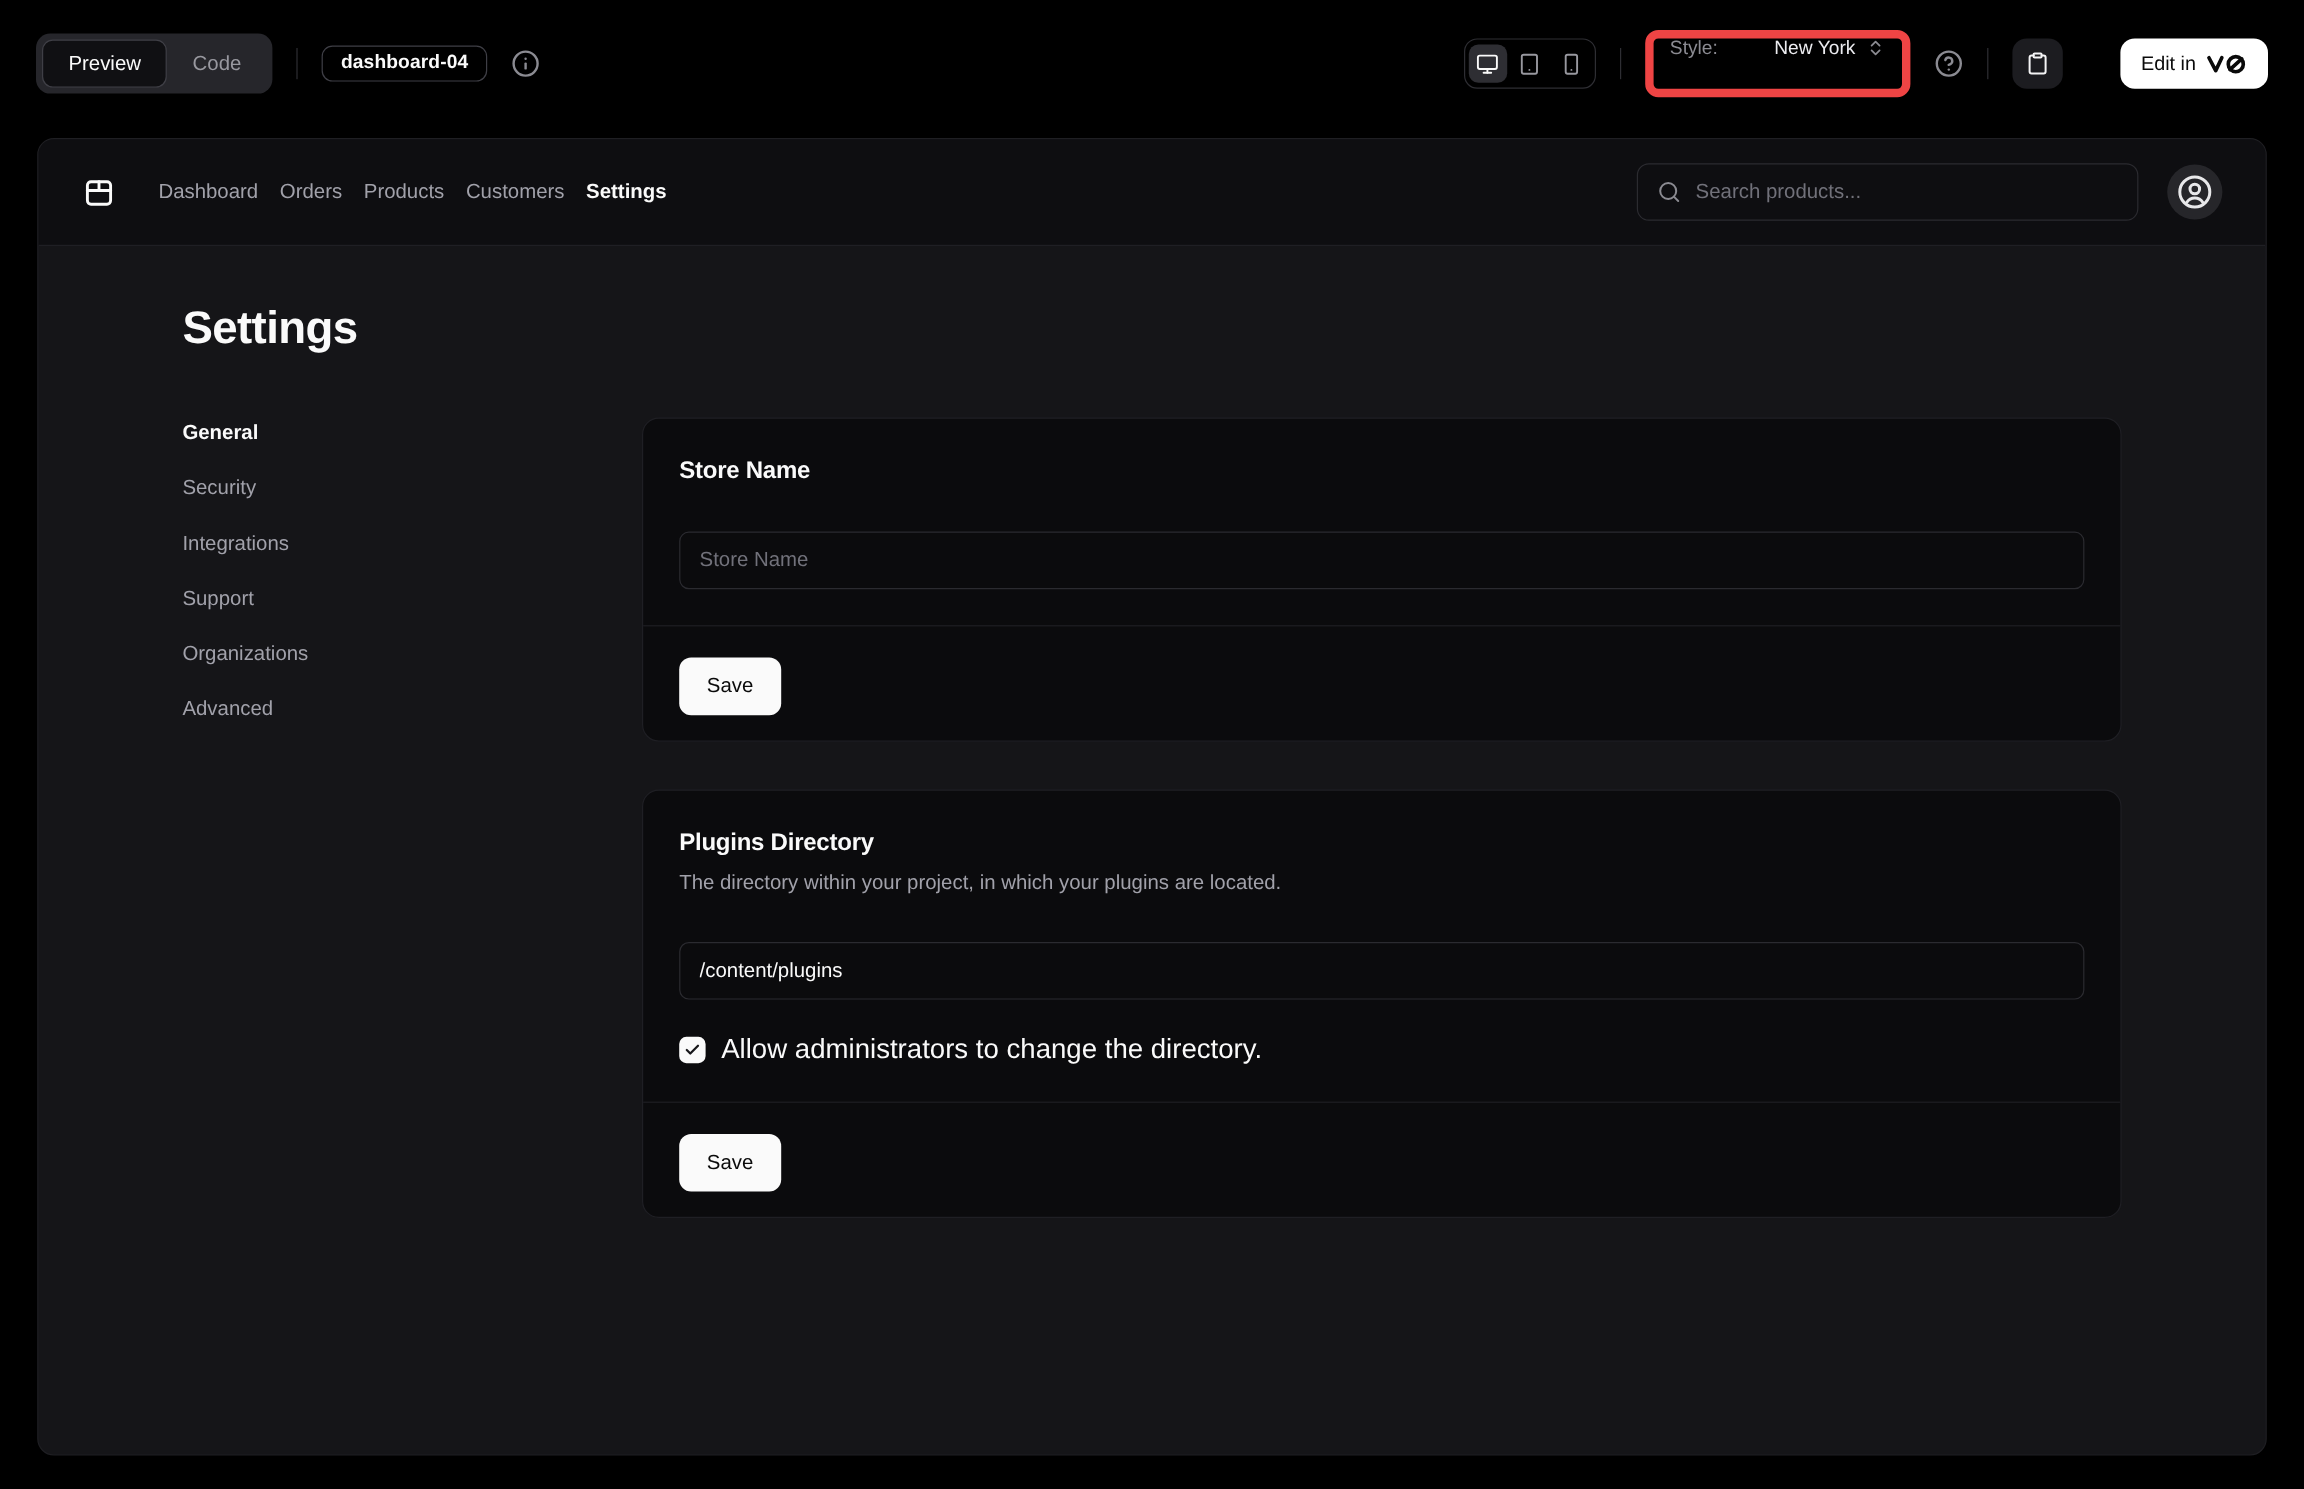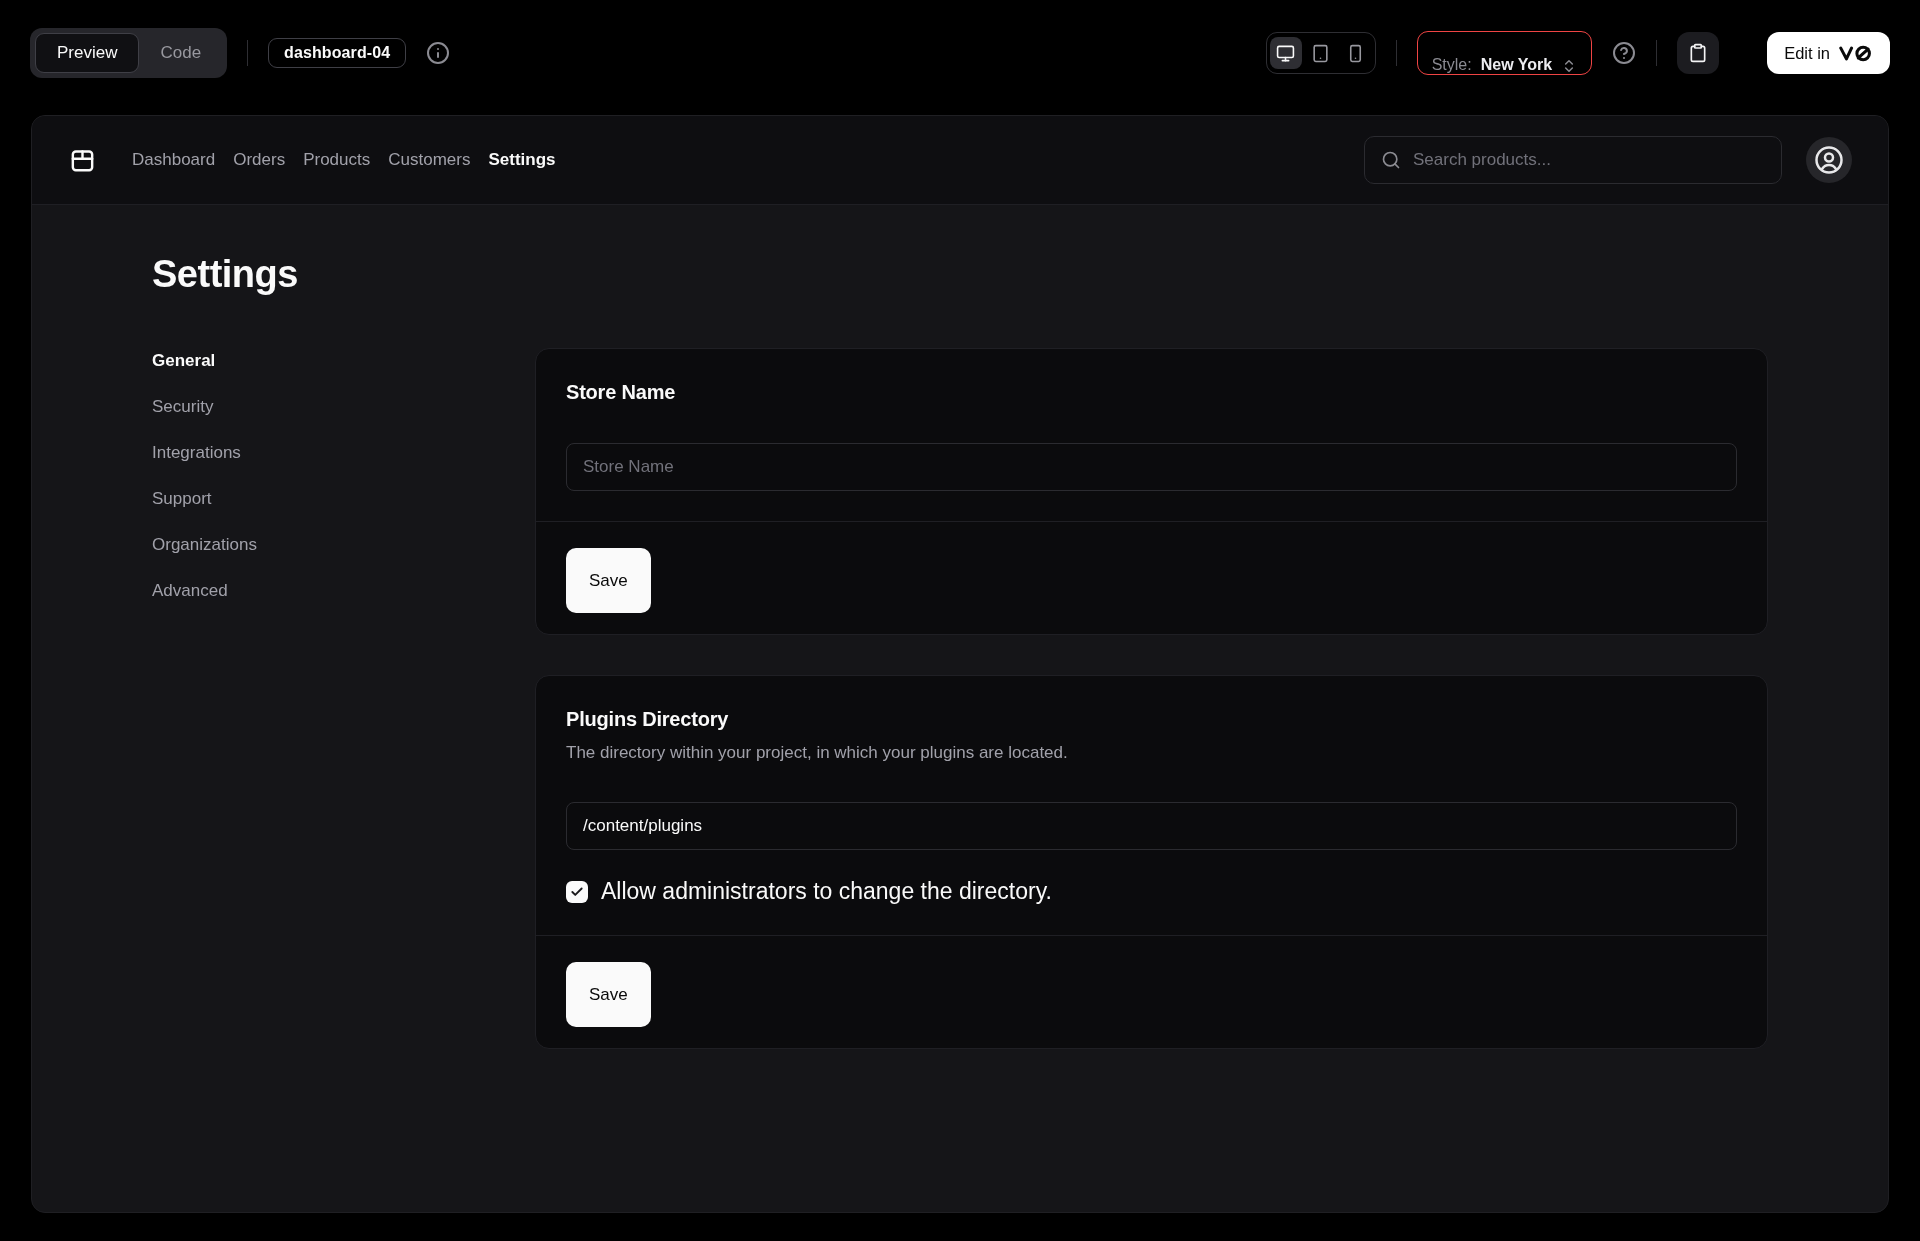--- a/index.html
+++ b/index.html
@@ -19,24 +19,24 @@
 
   .badge { height:30px; display:flex; align-items:center; padding:0 15px; border:1px solid #3f3f46;
     border-radius:9px; font-size:16px; font-weight:700; color:#fafafa; letter-spacing:.1px; }
   .icon-muted { color:#8b8b92; }
 
   .device-group { display:flex; align-items:center; gap:3px; border:1px solid #2e2e33; border-radius:11px; padding:3px; height:42px; }
   .device-slot { width:32px; height:32px; display:flex; align-items:center; justify-content:center;
     border-radius:8px; color:#98989f; cursor:pointer; }
   .device-slot.active { background:#2e2e33; color:#fafafa; }
 
-  .style-select { height:44px; display:flex; align-items:flex-end; gap:9px; border:1px solid #ef4444;
+  .style-select { height:56px; display:flex; align-items:flex-start; gap:9px; border:7px solid #ef4444;
     border-radius:11px; padding:0 14px; cursor:pointer; }
   .style-select .lbl { font-size:16px; color:#8b8b92; }
-  .style-select .val { font-size:16px; font-weight:700; color:#ececf0; }
+  .style-select .val { font-size:16px; font-weight:400; color:#ececf0;margin-left:38px; }
 
   .clip-btn { width:42px; height:42px; background:#1c1c20; border-radius:12px; display:flex;
     align-items:center; justify-content:center; color:#f4f4f5; cursor:pointer; }
   .edit-btn { height:42px; background:#fff; border-radius:12px; display:flex; align-items:center;
     gap:9px; padding:0 17px; cursor:pointer;margin-left:28px; }
   .edit-btn .txt { color:#0a0a0a; font-size:16.5px; font-weight:500; }
 
   
   .frame { margin:9px 31px 28px; height:1098px; background:#151518; border:1px solid #1f1f23;
     border-radius:14px; overflow:hidden; }
@@ -70,21 +70,21 @@
   .card-title { font-size:20px; font-weight:600; letter-spacing:-.2px; color:#fafafa; line-height:26px; }
   .card-desc { margin-top:10px; font-size:17px; color:#a1a1aa; line-height:22px; }
   .field { margin-top:38px; width:100%; height:48px; background:transparent; border:1px solid #2b2b30;
     border-radius:8px; padding:0 16px; color:#fafafa; font-size:17px; font-family:"Liberation Sans",sans-serif; outline:0; display:block; }
   .field::placeholder { color:#71717a; }
   .check-row { margin-top:28px; display:flex; align-items:center; }
   .checkbox { width:22px; height:22px; background:#fafafa; border-radius:6px; display:flex;
     align-items:center; justify-content:center; cursor:pointer; }
   .check-label { margin-left:13px; font-size:23px; font-weight:500; color:#fafafa; cursor:pointer; }
   .card-footer { border-top:1px solid #1f1f24; padding:26px 30px 21px; }
-  .save-btn { height:65px; padding:0 23px; background:#fafafa; color:#0a0a0a; border:0; border-radius:10px;
+  .save-btn { height:48px; padding:0 23px; background:#fafafa; color:#0a0a0a; border:0; border-radius:10px;
     font-size:17px; font-weight:500; font-family:"Liberation Sans",sans-serif; cursor:pointer; }
 </style>
 </head>
 <body>
 
 <div class="toolbar">
   <div class="tb-group">
     <div class="segmented">
       <div class="seg-item active">Preview</div>
       <div class="seg-item">Code</div>

